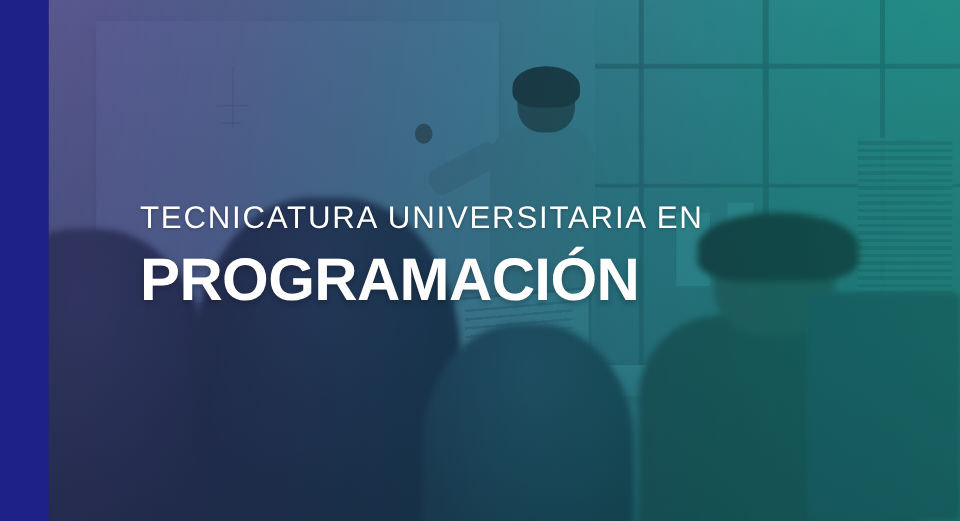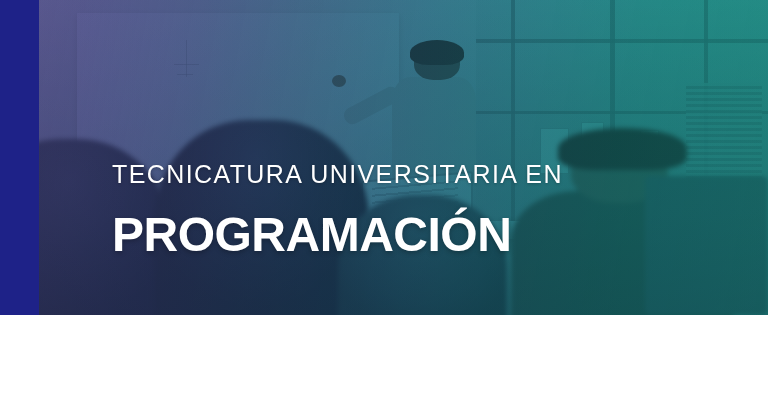--- a/index.html
+++ b/index.html
@@ -1,21 +1,21 @@
 <!DOCTYPE html>
 <html><head>
 <meta charset="utf-8">
 <style>
   html,body{margin:0;padding:0;background:#fff;}
   body{font-family:"Liberation Sans", sans-serif;}
 
   .banner{
     position:relative;
     width:768px;
-    height:315px;
+    height:417px;
     overflow:hidden;
     background:#be185d;
   }
 
   
   .photo{position:absolute;inset:0;overflow:hidden;background:#b9c3c8;}
 
   .wall{position:absolute;left:0;top:0;width:100%;height:74%;
         background:linear-gradient(180deg,#e2e7e9 0%,#cfd7da 55%,#b4bfc4 100%);}
   .whiteboard{position:absolute;left:10%;top:4%;width:42%;height:54%;
@@ -133,21 +133,21 @@
     font-weight:300;
     white-space:nowrap;
     text-shadow:0 1px 3px rgba(0,0,0,.25);
   }
   .line-2{
     color:#ffffff;
     font-size:48px;
     line-height:50px;
     letter-spacing:-0.5px;
     font-weight:bold;
-    margin-top:22px;
+    margin-top:12px;
     white-space:nowrap;
     text-shadow:0 2px 5px rgba(0,0,0,.25);
   }
 </style>
 </head>
 <body>
 
 <div class="banner">
 
   <div class="photo">

